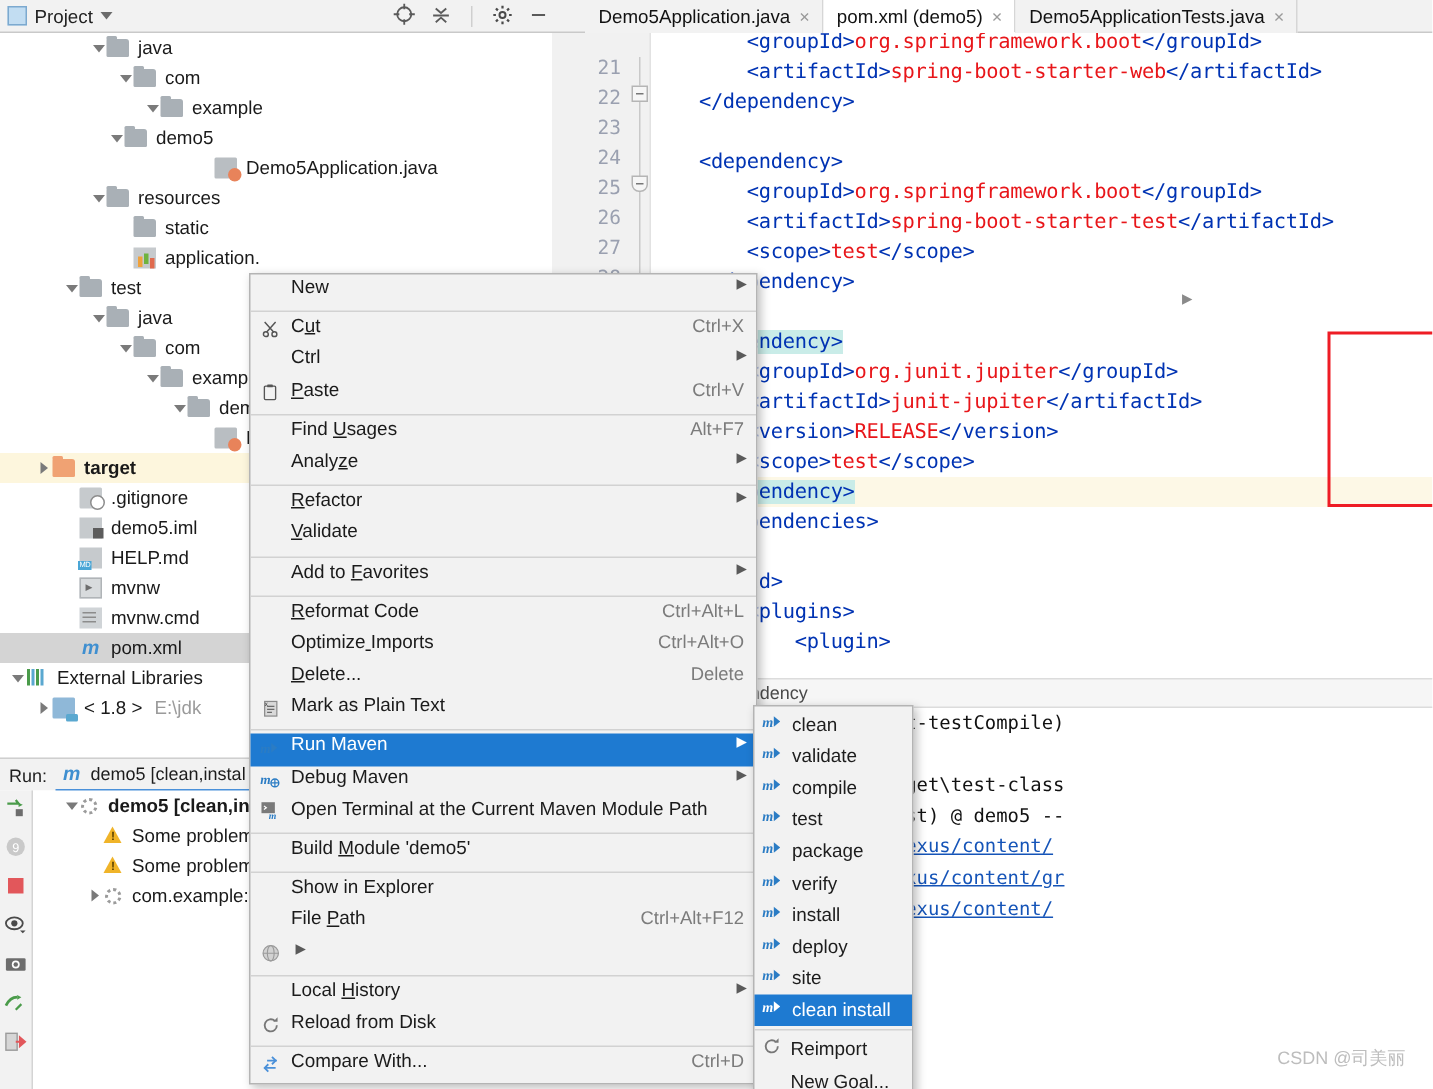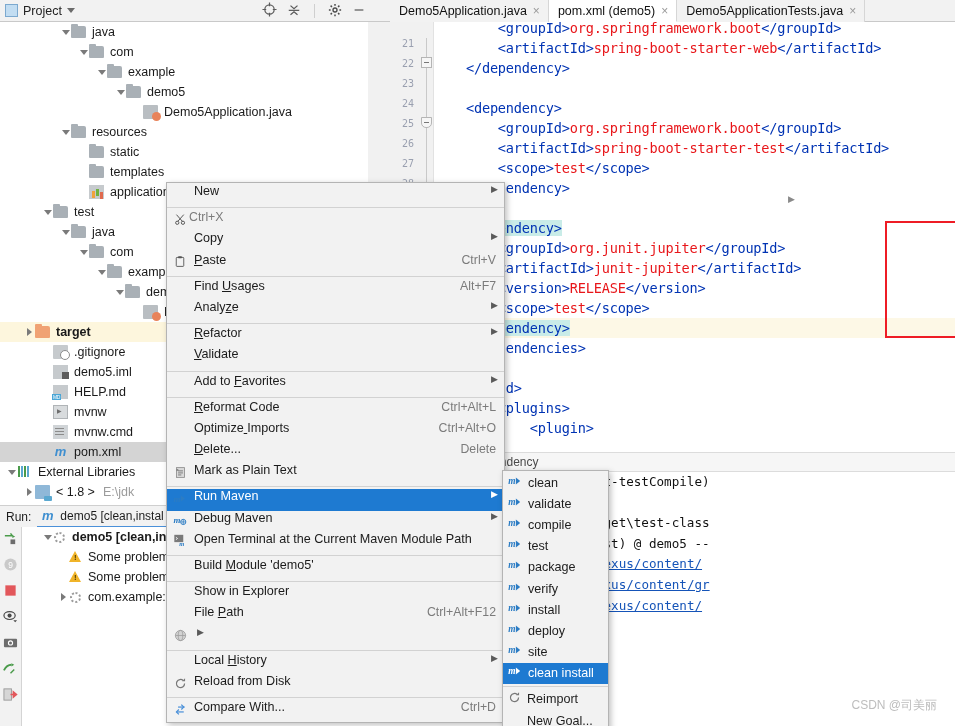--- a/index.html
+++ b/index.html
@@ -82,21 +82,21 @@
   .ic-m { color:#3f8fd0; font-weight:bold; font-style:italic; font-size:13px; line-height:14px; text-align:center; }
   .ic-libs { position:relative; }
   .ic-libs::after{content:"";position:absolute;left:1px;top:1px;width:2px;height:11px;background:#4a9b4a;
      box-shadow:3px 0 0 #5aa8d0, 6px 0 0 #4a9b4a, 9px 0 0 #5aa8d0;}
   .ic-jdk { background:#8fb8d8; border-radius:1px; }
   .ic-jdk::after{content:"";position:absolute;right:-2px;bottom:-2px;width:8px;height:5px;border-radius:1px;background:#5aa8d0;}
 
   
   .editor { position:absolute; left:368px; top:22px; width:587px; height:430px; background:#fff; overflow:hidden; }
   .gutter { position:absolute; left:0; top:0; width:52px; height:430px; background:#f1f1f1; }
-  .gnum { position:absolute; right:6px; font-size:10px; color:#9aa0b0; font-family:"DejaVu Sans Mono", monospace; }
+  .gnum { position:absolute; right:6px; font-size:13px; color:#9aa0b0; font-family:"DejaVu Sans Mono", monospace; }
   .foldcol { position:absolute; left:52px; top:0; width:14px; height:430px; background:#f1f1f1; border-right:1px solid #e2e2e2;}
   .foldline { position:absolute; left:6px; top:16px; width:1px; height:148px; background:#c9c9c9; }
   .foldbox { position:absolute; left:1px; width:11px; height:11px; border:1px solid #b5b5b5; background:#f6f6f6; }
   .foldbox::after { content:""; position:absolute; left:2px; top:4px; width:5px; height:1px; background:#777; }
   .foldbox.tip { border-radius:0 0 5px 5px; }
   .code {
     position:absolute; left:66px; top:0; width:521px; height:430px;
     font-family:"DejaVu Sans Mono", monospace; font-size:13.6px; line-height:20px;
     white-space:pre; color:#000; letter-spacing:-0.2px;
   }
@@ -241,44 +241,39 @@
       <div class="row" style="padding-left: 78px;">
         <span class="arrow down"></span>
         <span class="fld"></span>
         <span class="lbl">com</span>
       </div>
       <div class="row" style="padding-left: 96px;">
         <span class="arrow down"></span>
         <span class="fld"></span>
         <span class="lbl">example</span>
       </div>
-      <div class="row" style="padding-left: 72px; margin-left: 43px;">
+      <div class="row" style="padding-left: 72px;">
         <span class="arrow down"></span>
         <span class="fld"></span>
         <span class="lbl">demo5</span>
       </div>
       <div class="row" style="padding-left: 132px;">
         <span class="arrow "></span>
         <span class="ic ic-java"></span>
         <span class="lbl">Demo5Application.java</span>
       </div>
       <div class="row" style="padding-left: 60px;">
         <span class="arrow down"></span>
         <span class="fld"></span>
         <span class="lbl">resources</span>
       </div>
       <div class="row" style="padding-left: 78px;">
         <span class="arrow "></span>
         <span class="fld"></span>
         <span class="lbl">static</span>
-      </div>
-      <div class="row" style="padding-left: 78px;">
-        <span class="arrow "></span>
-        <span class="fld"></span>
-        <span class="lbl">templates</span>
       </div>
       <div class="row" style="padding-left: 78px;">
         <span class="arrow "></span>
         <span class="ic ic-props"></span>
         <span class="lbl">application.</span>
       </div>
       <div class="row" style="padding-left: 42px;">
         <span class="arrow down"></span>
         <span class="fld"></span>
         <span class="lbl">test</span>
@@ -473,25 +468,26 @@
       </div>
       <div class="msepline"></div>
       <div class="mi">
         <span class="micon">
           <span><svg width="13" height="13" viewBox="0 0 16 16">
               <circle cx="4" cy="12" r="2" fill="none" stroke="#555" stroke-width="1.2"></circle>
               <circle cx="11" cy="12" r="2" fill="none" stroke="#555" stroke-width="1.2"></circle>
               <path d="M4.5 10.5L12 2M10.5 10.5L3 2" stroke="#555" stroke-width="1.2"></path>
             </svg></span>
         </span>
+        <span class="mlabel">C<u>u</u>t</span>
         <span class="mkey">Ctrl+X</span>
       </div>
       <div class="mi">
         <span class="micon"></span>
-        <span class="mlabel">Copy</span>
+        <span class="mlabel">Ctrl</span>
         <span class="msub">▶</span>
       </div>
       <div class="mi">
         <span class="micon">
           <span><svg width="12" height="13" viewBox="0 0 16 16">
               <rect x="3" y="2.5" width="10" height="12" rx="1" fill="none" stroke="#555" stroke-width="1.2"></rect>
               <rect x="5.5" y="1" width="5" height="2.6" rx="0.6" fill="#555"></rect>
             </svg></span>
         </span>
         <span class="mlabel"><u>P</u>aste</span>

